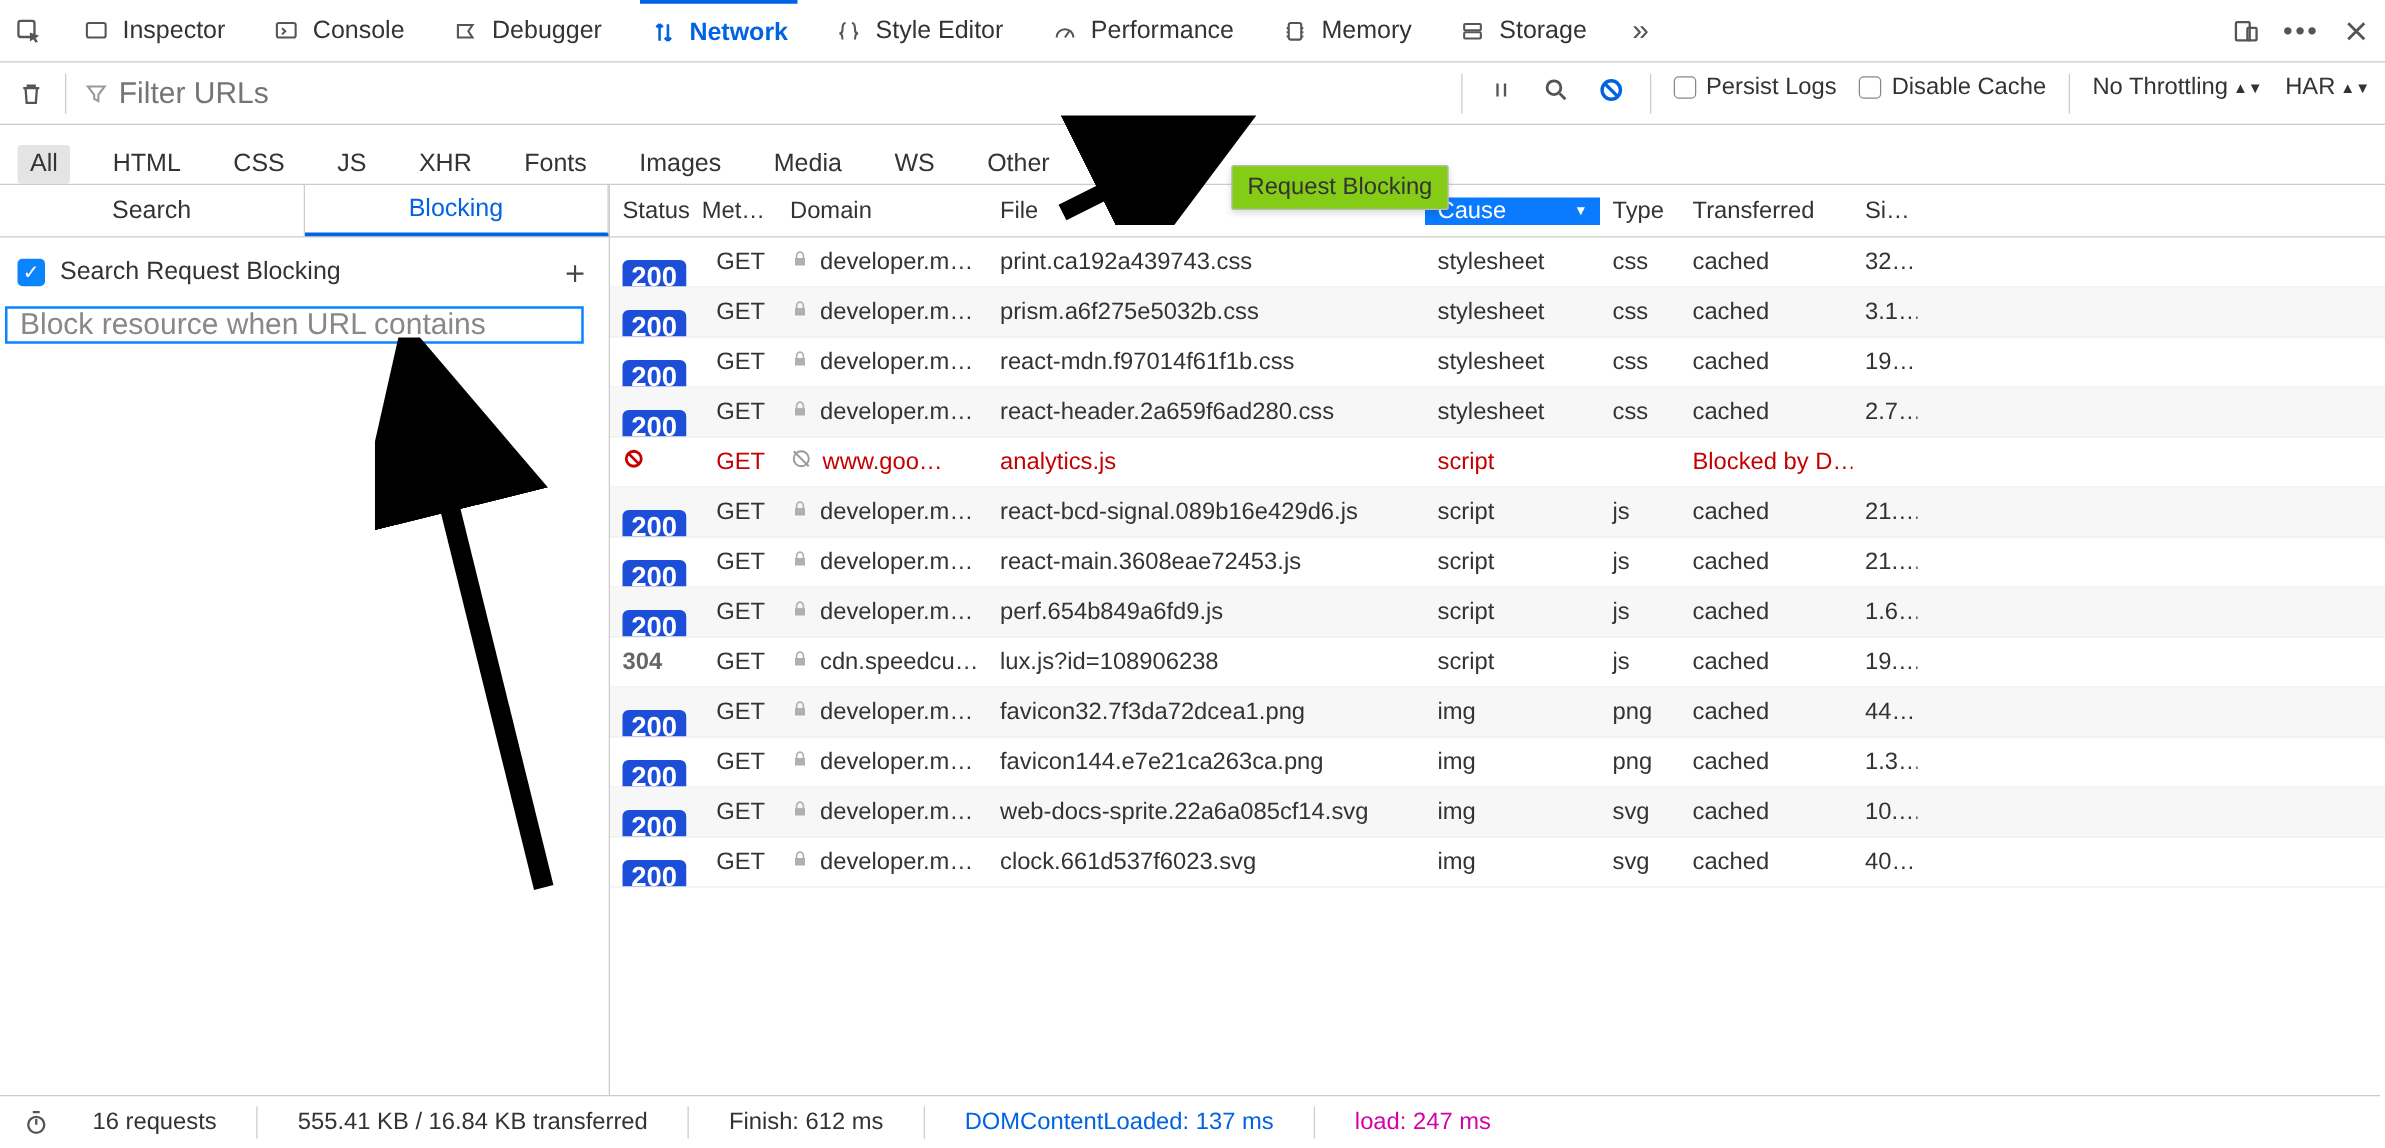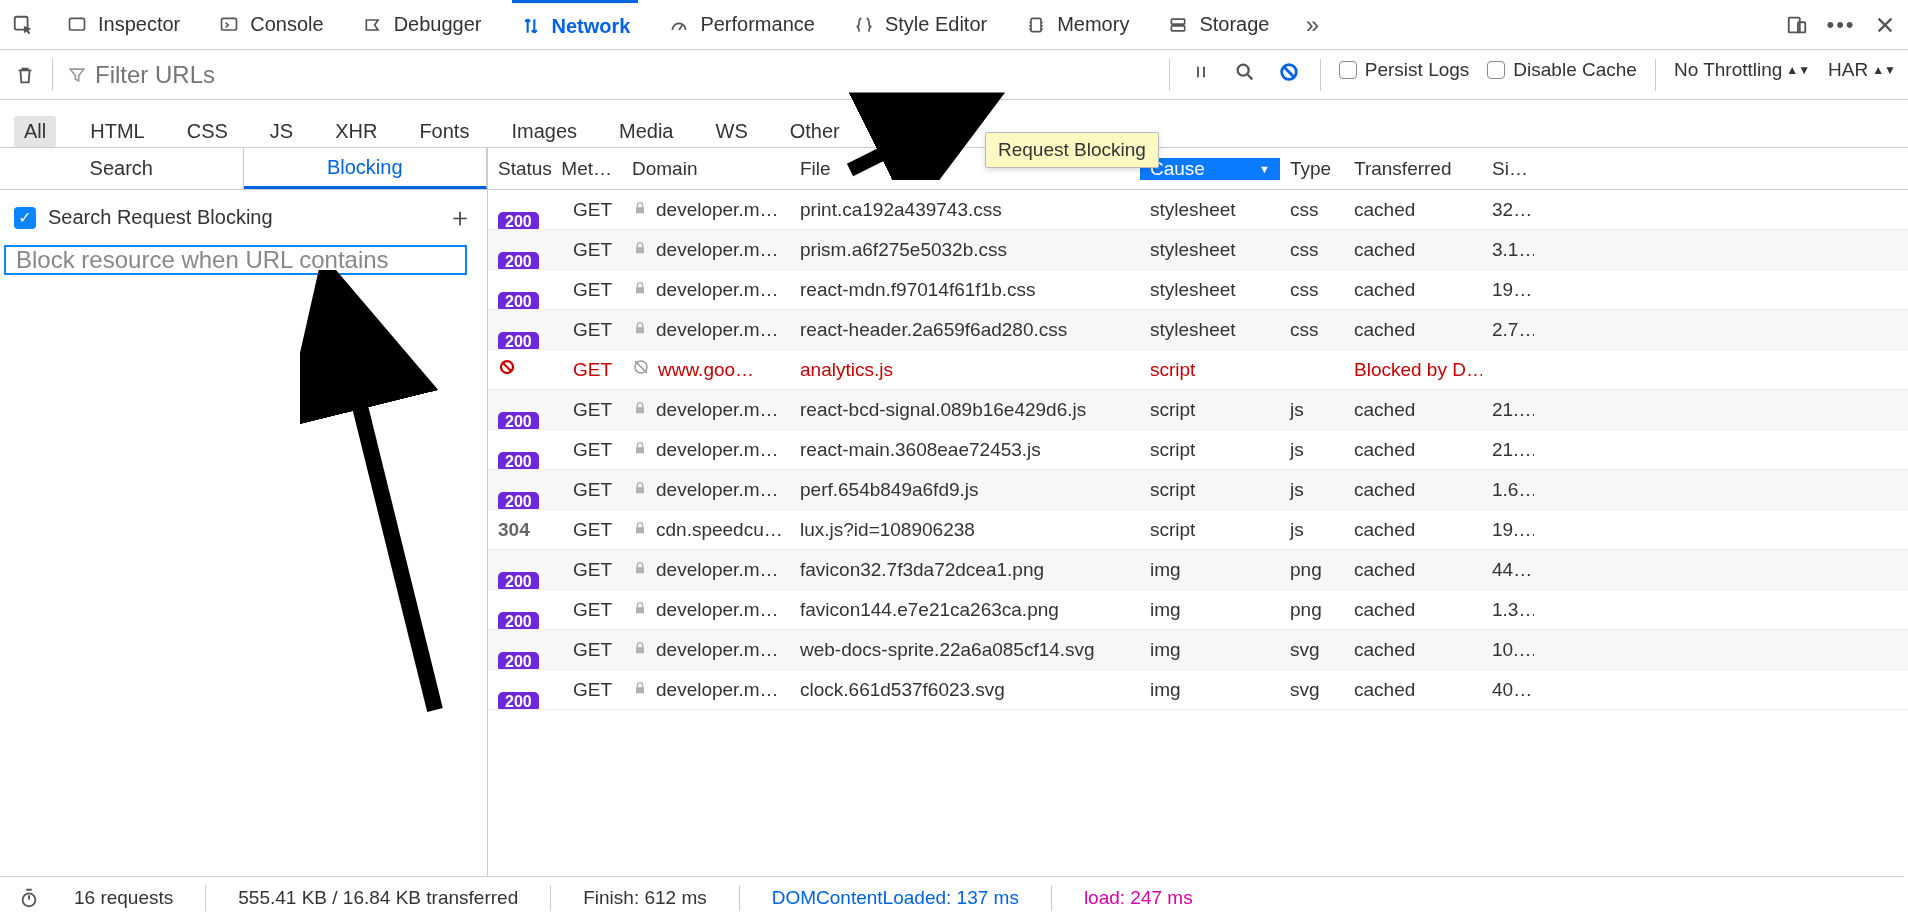--- a/index.html
+++ b/index.html
@@ -44,34 +44,34 @@
 
 
 .req-table { flex:1; display:flex; flex-direction:column; overflow:hidden;}
 .thead { display:flex; height:42px; border-bottom:1px solid #ccc; font-size:19px; font-weight:500; align-items:center; }
 .thead > div, .trow > div { padding:0 10px; overflow:hidden; text-overflow:ellipsis; white-space:nowrap; display:flex; align-items:center; gap:8px;}
 .col-status{width:70px}.col-method{width:64px; justify-content:flex-end;}.col-domain{width:168px}.col-file{width:350px}.col-cause{width:140px}.col-type{width:64px}.col-trans{width:138px}.col-size{width:52px}
 .thead .active-col { background:#0a7aff; color:#fff; justify-content:space-between;}
 .tbody { overflow-y:auto; flex:1; }
 .trow { display:flex; height:40px; font-size:19px; border-bottom:1px solid #eee; cursor:pointer; }
 .trow:nth-child(even){ background:#f7f7f7; }
-.status-badge { background:#6d28d9; color:#fff; border-radius:5px; padding:1px 7px; font-weight:700; font-size:16px;margin-top:24px;}
+.status-badge { background:#1d4ed8; color:#fff; border-radius:5px; padding:1px 7px; font-weight:700; font-size:22px;margin-top:24px;}
 .status304 { color:#666; font-weight:600; }
 .lock-icon { width:16px; height:16px; color:#b0b0b0; fill:#b0b0b0;}
 .blocked-row { color:#c50000; }
 .blocked-icon { color:#c50000; }
 
 
 .status-bar { position:absolute; bottom:0; left:0; right:4px; height:42px; border-top:1px solid #ccc; display:flex; align-items:center; padding:0 16px; gap:32px; font-size:19px; background:#fff;}
 .status-bar .sep { width:1px; height:26px; background:#ccc; }
 .dcl { color:#0063e1; }
 .load { color:#d400a8; }
 
 
-.tooltip { position:absolute; background:#fef9c3; border:1px solid #bbb; padding:6px 12px; font-size:19px; border-radius:2px; box-shadow:0 2px 6px rgba(0,0,0,0.15);}
+.tooltip { position:absolute; background:#84cc16; border:1px solid #bbb; padding:6px 12px; font-size:19px; border-radius:2px; box-shadow:0 2px 6px rgba(0,0,0,0.15);}
 
 
 .arrow { position:absolute; pointer-events:none; }
 
 .drop-tri{font-size:11px;color:#fff;}
 </style>
 </head>
 <body>
 
 <div class="tabs-bar">
@@ -110,33 +110,33 @@
     <span class="tab-icon">
         <svg viewBox="0 0 24 24" width="20" height="20" fill="none" stroke="currentColor" stroke-width="2.5">
           <path d="M8 4v16M8 4l-3 3M8 4l3 3M16 20V4M16 20l-3-3M16 20l3-3"></path>
         </svg>
       </span>
     <span>Network</span>
   </div>
   <div class="tab">
     <span class="tab-icon">
         <svg viewBox="0 0 24 24" width="20" height="20" fill="none" stroke="currentColor" stroke-width="2">
+          <path d="M9 4c-3 0-3 4-3 6s0 4-3 4c3 0 3 4 3 6M15 4c3 0 3 4 3 6s0 4 3 4c-3 0-3 4-3 6"></path>
+        </svg>
+      </span>
+    <span>Style Editor</span>
+  </div>
+  <div class="tab">
+    <span class="tab-icon">
+        <svg viewBox="0 0 24 24" width="20" height="20" fill="none" stroke="currentColor" stroke-width="2">
           <path d="M4 18a8 8 0 0116 0"></path>
           <path d="M12 18l4-6"></path>
         </svg>
       </span>
     <span>Performance</span>
-  </div>
-  <div class="tab">
-    <span class="tab-icon">
-        <svg viewBox="0 0 24 24" width="20" height="20" fill="none" stroke="currentColor" stroke-width="2">
-          <path d="M9 4c-3 0-3 4-3 6s0 4-3 4c3 0 3 4 3 6M15 4c3 0 3 4 3 6s0 4 3 4c-3 0-3 4-3 6"></path>
-        </svg>
-      </span>
-    <span>Style Editor</span>
   </div>
   <div class="tab">
     <span class="tab-icon">
         <svg viewBox="0 0 24 24" width="20" height="20" fill="none" stroke="currentColor" stroke-width="2">
           <rect x="6" y="4" width="12" height="16" rx="2"></rect>
           <path d="M6 9h-2M6 13h-2M6 17h-2M20 9h-2M20 13h-2M20 17h-2"></path>
         </svg>
       </span>
     <span>Memory</span>
   </div>

